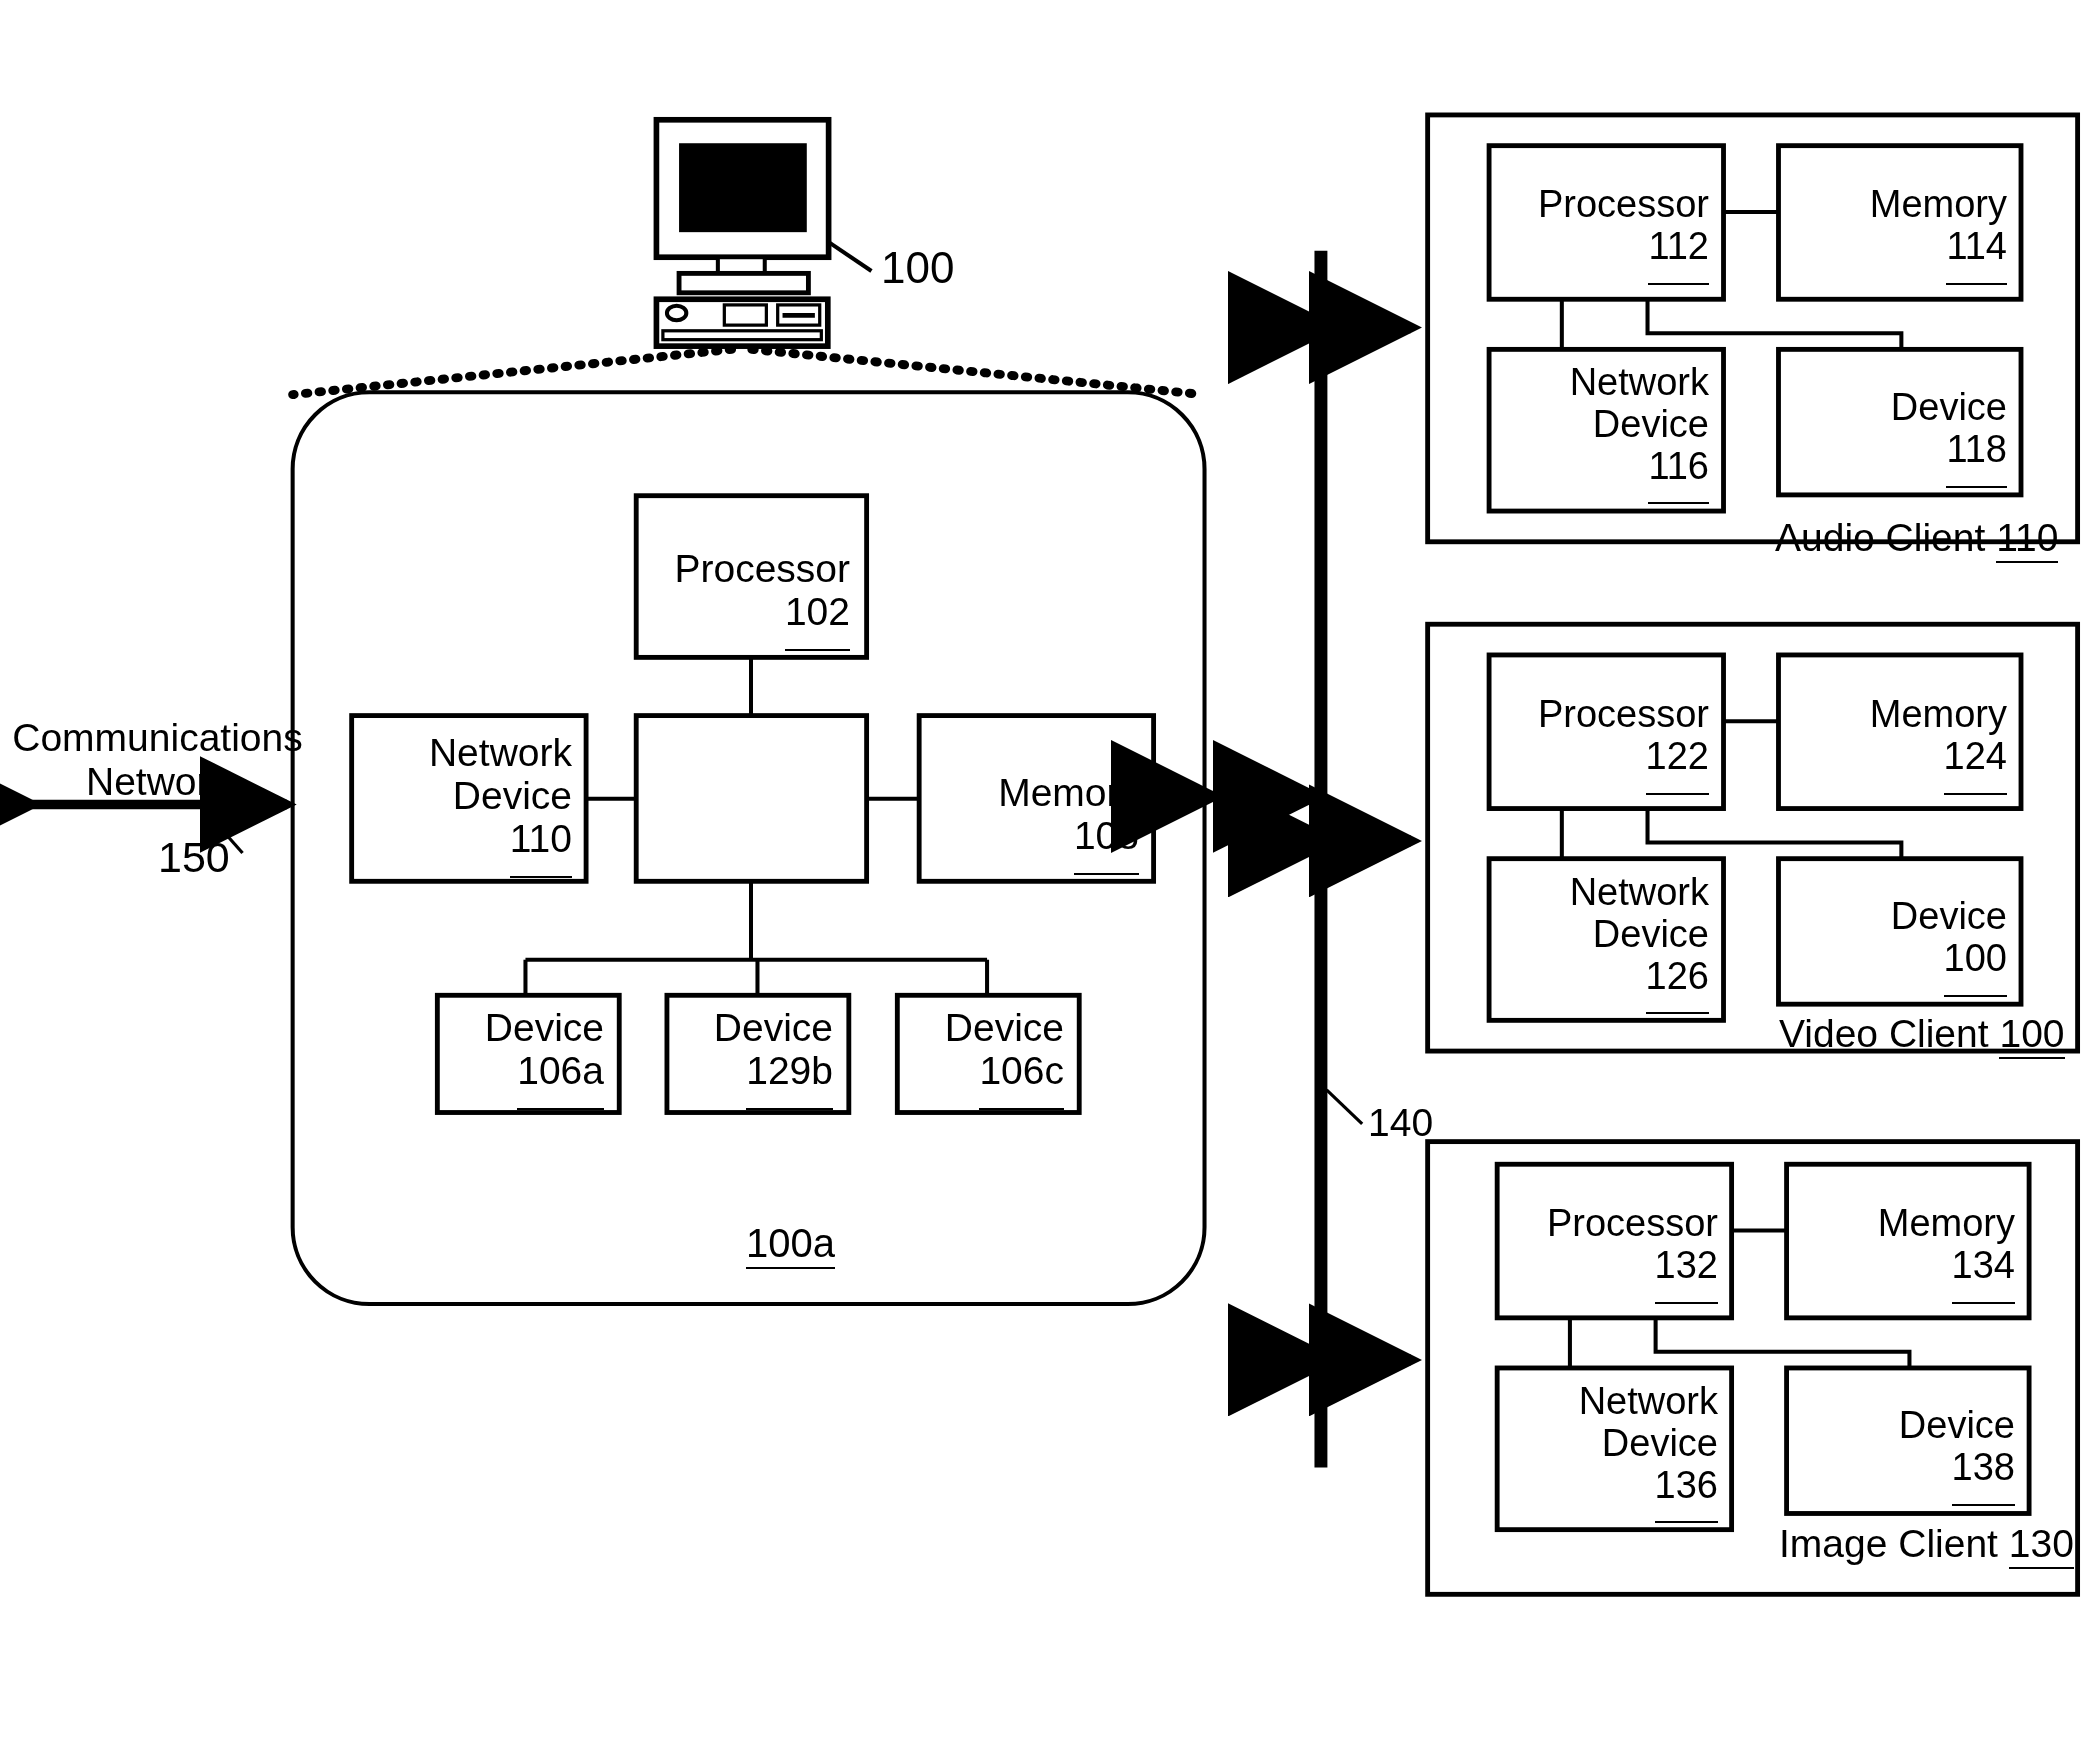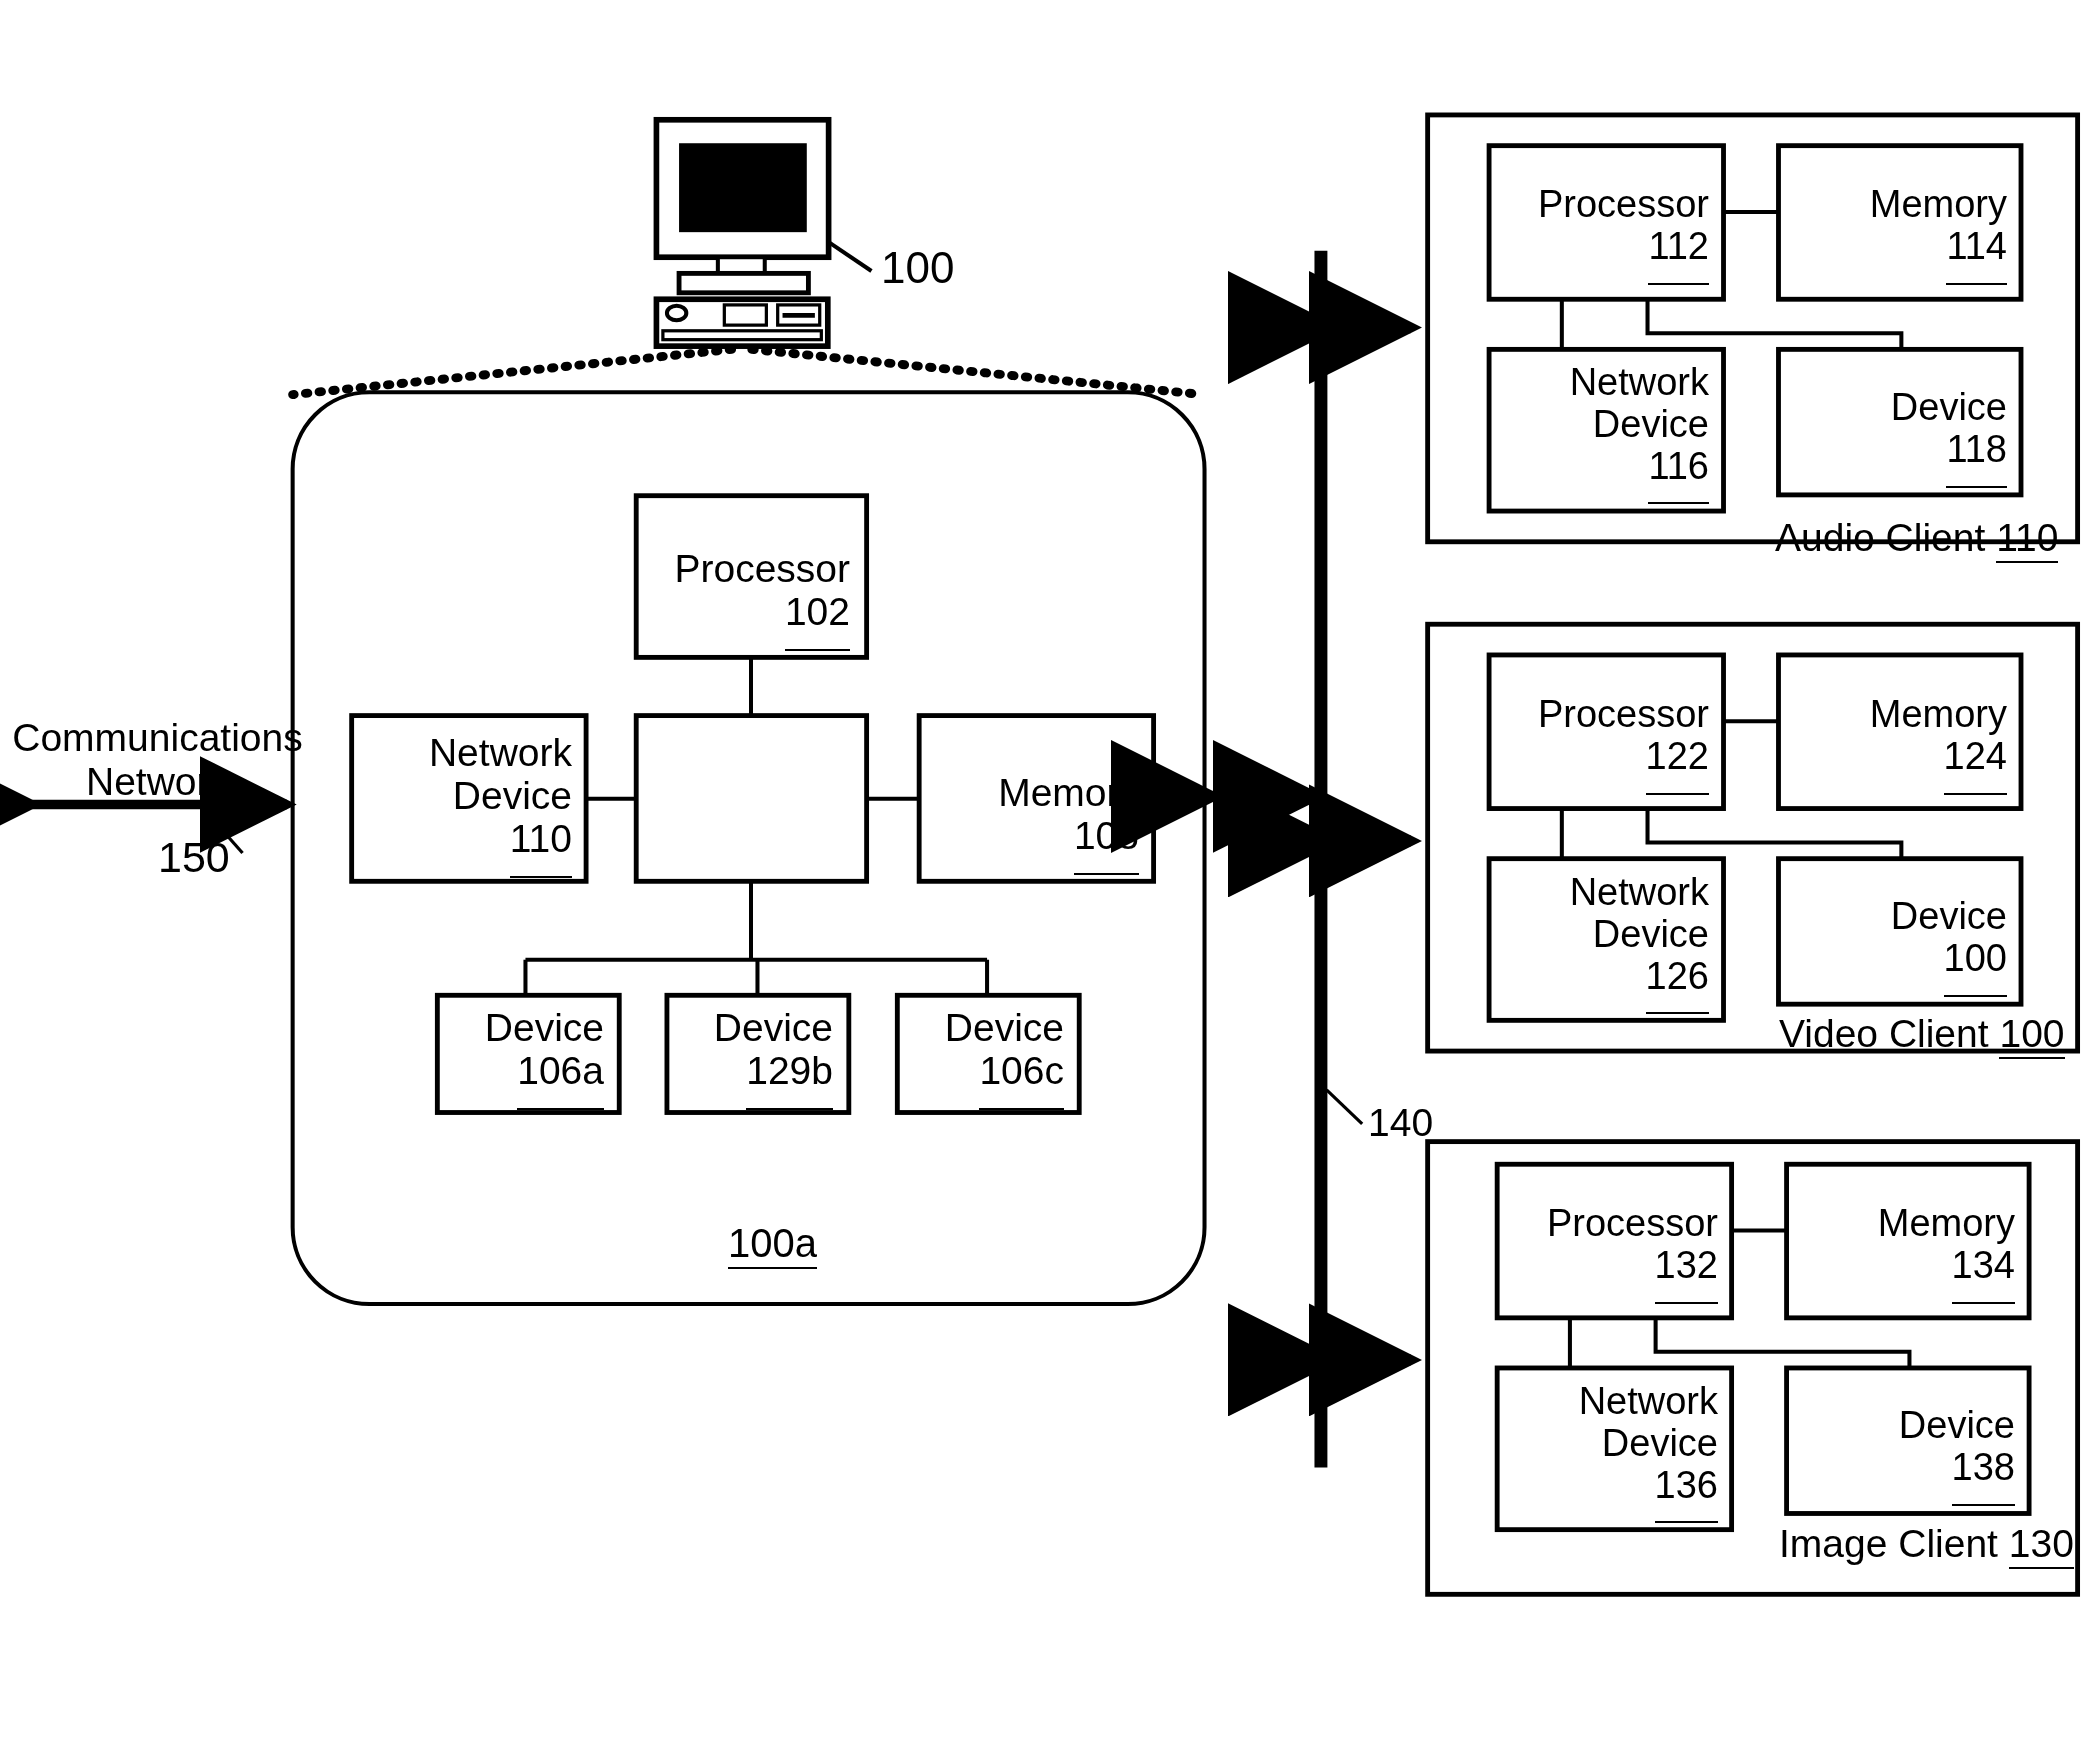--- a/index.html
+++ b/index.html
@@ -222,21 +222,21 @@
   <div class="boxtext" style="left:675px; top:1007px; width:158px; font-size:39px;">
     <span class="nm">Device</span>
     <span class="num">129b</span>
   </div>
 
   <div class="boxtext" style="left:906px; top:1007px; width:158px; font-size:39px;">
     <span class="nm">Device</span>
     <span class="num">106c</span>
   </div>
 
-  <div class="lbl" style="left:728px; top:1221px; font-size:40px;">
+  <div class="lbl" style="left:746px; top:1221px; font-size:40px;">
     <span class="underline-num">100a</span>
   </div>
 
   <div class="boxtext" style="left:1497px; top:184px; width:212px; font-size:38px;">
     <span class="nm">Processor</span>
     <span class="num">112</span>
   </div>
   <div class="boxtext" style="left:1787px; top:184px; width:220px; font-size:38px;">
     <span class="nm">Memory</span>
     <span class="num">114</span>

